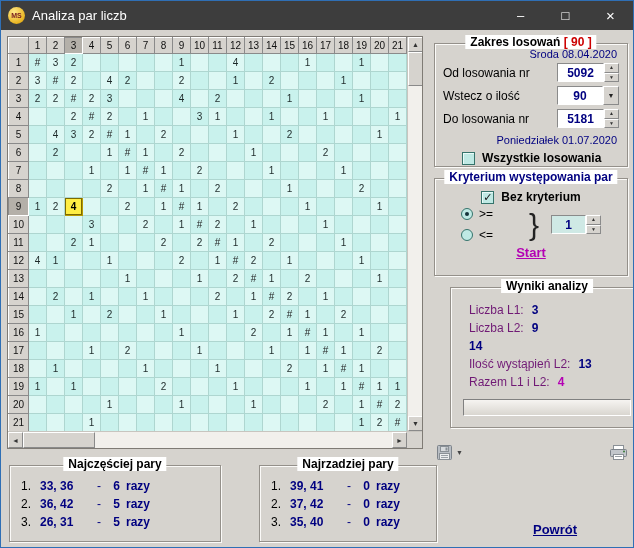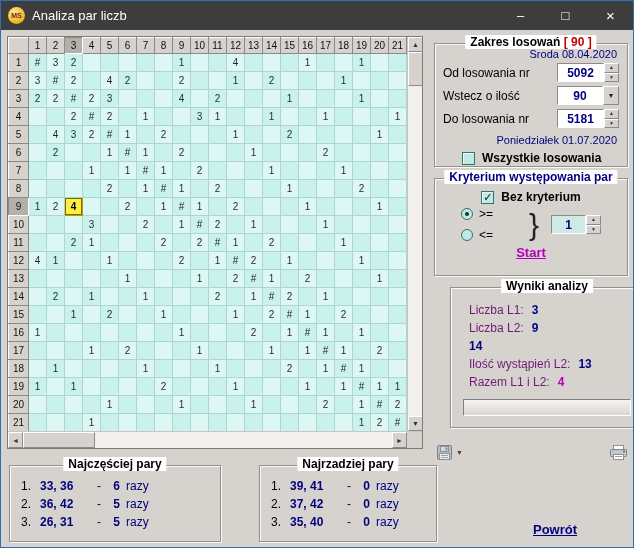--- a/index.html
+++ b/index.html
@@ -109,21 +109,21 @@
   .tool-btn{display:flex;align-items:center;}
 
   #most-group{left:8px;top:464px;width:212px;height:77px;}
   #rare-group{left:258px;top:464px;width:178px;height:77px;}
   .pair-list{padding-top:11px;}
   .pair-row{display:flex;align-items:center;height:18px;padding-left:11px;font-size:12px;}
   .p-idx{width:19px;color:#000;}
   .p-pair{width:52px;color:#000080;font-weight:bold;}
   .p-dash{width:14px;color:#000080;text-align:center;}
   .p-count{width:14px;color:#000080;font-weight:bold;text-align:right;margin-right:3px;}
-  .p-unit{color:#000080;font-weight:normal;margin-left:3px;}
+  .p-unit{color:#000080;font-weight:bold;margin-left:3px;}
 
   .back-link{position:absolute;left:532px;top:521px;color:#000080;font-weight:bold;
     font-size:13px;text-decoration:underline;}
 </style>
 </head>
 <body>
 
 <div class="window">
 
   <div class="titlebar">

